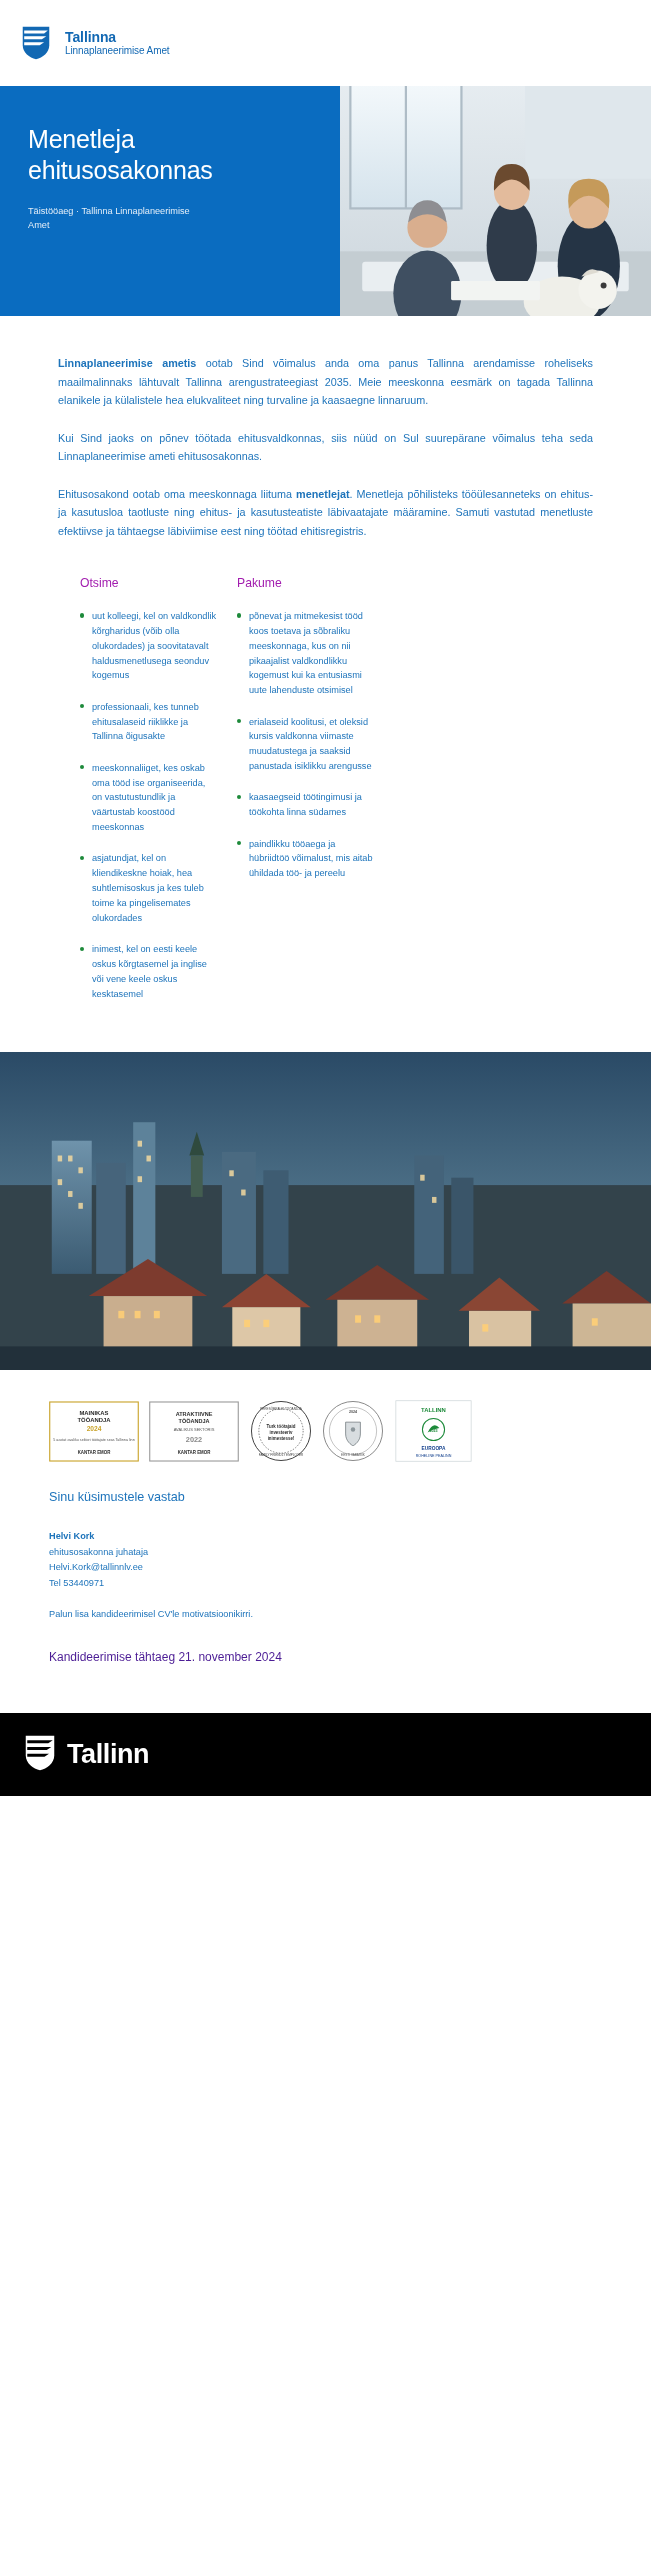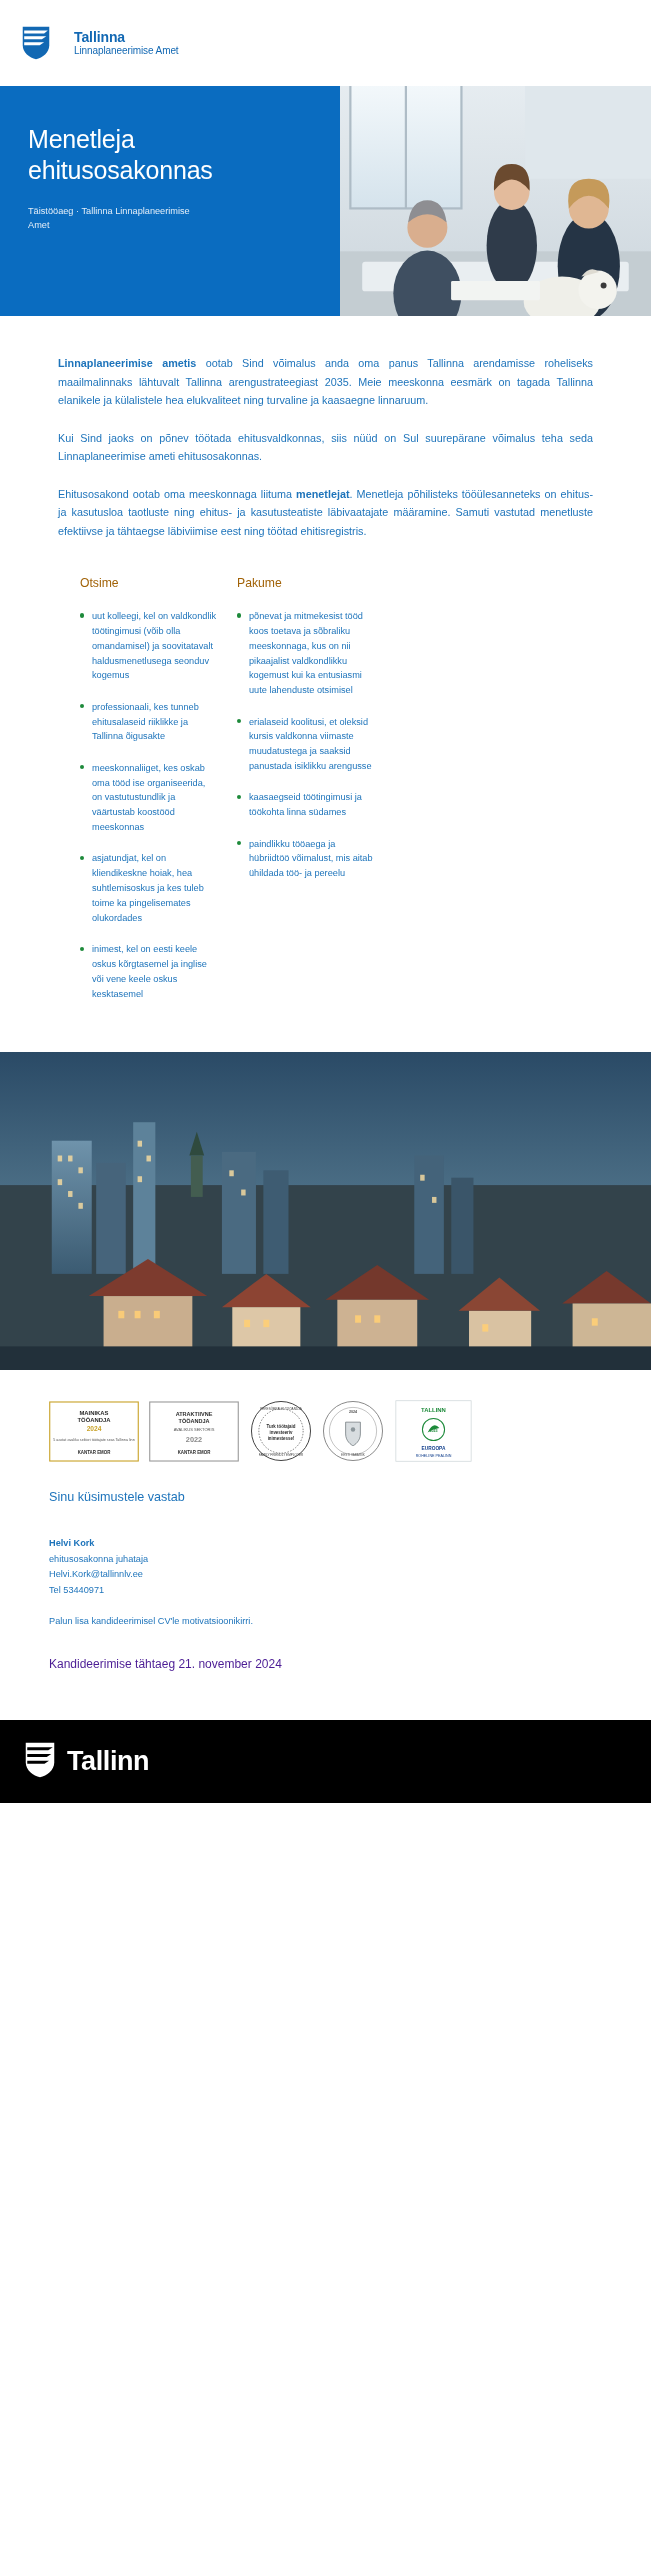--- a/index.html
+++ b/index.html
@@ -18,21 +18,21 @@
   }
 
   
   .topbar {
     height: 86px;
     background: #ffffff;
     display: flex;
     align-items: center;
     padding-left: 22px;
   }
-  .logo-lockup { display: flex; align-items: center; gap: 24px; }
+  .logo-lockup { display: flex; align-items: center; gap: 15px; }
   .shield { width: 28px; height: 34px; flex: 0 0 auto; display:block; }
   .logo-words {
     display: flex; flex-direction: column; justify-content: center;
     color: #1268b3; line-height: 1.12;
   }
   .logo-line1 { font-size: 14px; font-weight: 700; letter-spacing: -0.1px; }
   .logo-line2 { font-size: 10px; font-weight: 400; letter-spacing: -0.1px; }
 
   
   .hero {
@@ -86,21 +86,21 @@
   .para strong { font-weight: 700; }
 
   
   .cols {
     display: flex;
     gap: 19px;
     padding: 16.3px 58px 0 80px;
   }
   .col { width: 138px; }
   .col-head {
-    color: #a16207;
+    color: #a21caf;
     font-size: 12.2px;
     font-weight: 400;
     margin-bottom: 19px;
   }
   ul.bullets { list-style: none; }
   ul.bullets li {
     position: relative;
     padding-left: 12px;
     margin-bottom: 16.3px;
     color: #1e74bb;
@@ -137,21 +137,21 @@
   .badge { flex: 0 0 auto; }
 
   
   .contact {
     padding: 25px 58px 0 49px;
     color: #1e74bb;
   }
   .contact-head {
     font-size: 12.6px;
     font-weight: 400;
-    margin-bottom: 32px;
+    margin-bottom: 25px;
   }
   .contact-block { font-size: 9.2px; line-height: 1.68; }
   .contact-name { font-weight: 700; }
   .contact-note { margin-top: 18px; font-size: 9.2px; }
   .deadline {
     margin: 31px 0 0 0;
     padding: 0 58px 0 49px;
     font-size: 12px;
     color: #4c1d95;
     font-weight: 400;
@@ -254,21 +254,21 @@
     <p class="para">Kui Sind jaoks on põnev töötada ehitusvaldkonnas, siis nüüd on Sul suurepärane võimalus teha seda Linnaplaneerimise ameti ehitusosakonnas.</p>
     <p class="para">
       <span>Ehitusosakond ootab oma meeskonnaga liituma </span><strong>menetlejat</strong><span>. Menetleja põhilisteks tööülesanneteks on ehitus- ja kasutusloa taotluste ning ehitus- ja kasutusteatiste läbivaatajate määramine. Samuti vastutad menetluste efektiivse ja tähtaegse läbiviimise eest ning töötad ehitisregistris.</span>
     </p>
   </div>
 
   <div class="cols">
     <div class="col">
       <div class="col-head">Otsime</div>
       <ul class="bullets">
-        <li>uut kolleegi, kel on valdkondlik töötingimusi (võib olla omandamisel) ja soovitatavalt haldusmenetlusega seonduv kogemus</li>
+        <li>uut kolleegi, kel on valdkondlik kõrgharidus (võib olla olukordades) ja soovitatavalt haldusmenetlusega seonduv kogemus</li>
         <li>professionaali, kes tunneb ehitusalaseid riiklikke ja Tallinna õigusakte</li>
         <li>meeskonnaliiget, kes oskab oma tööd ise organiseerida, on vastutustundlik ja väärtustab koostööd meeskonnas</li>
         <li>asjatundjat, kel on kliendikeskne hoiak, hea suhtlemisoskus ja kes tuleb toime ka pingelisemates olukordades</li>
         <li>inimest, kel on eesti keele oskus kõrgtasemel ja inglise või vene keele oskus kesktasemel</li>
       </ul>
     </div>
     <div class="col">
       <div class="col-head">Pakume</div>
       <ul class="bullets">
         <li>põnevat ja mitmekesist tööd koos toetava ja sõbraliku meeskonnaga, kus on nii pikaajalist valdkondlikku kogemust kui ka entusiasmi uute lahenduste otsimisel</li>

